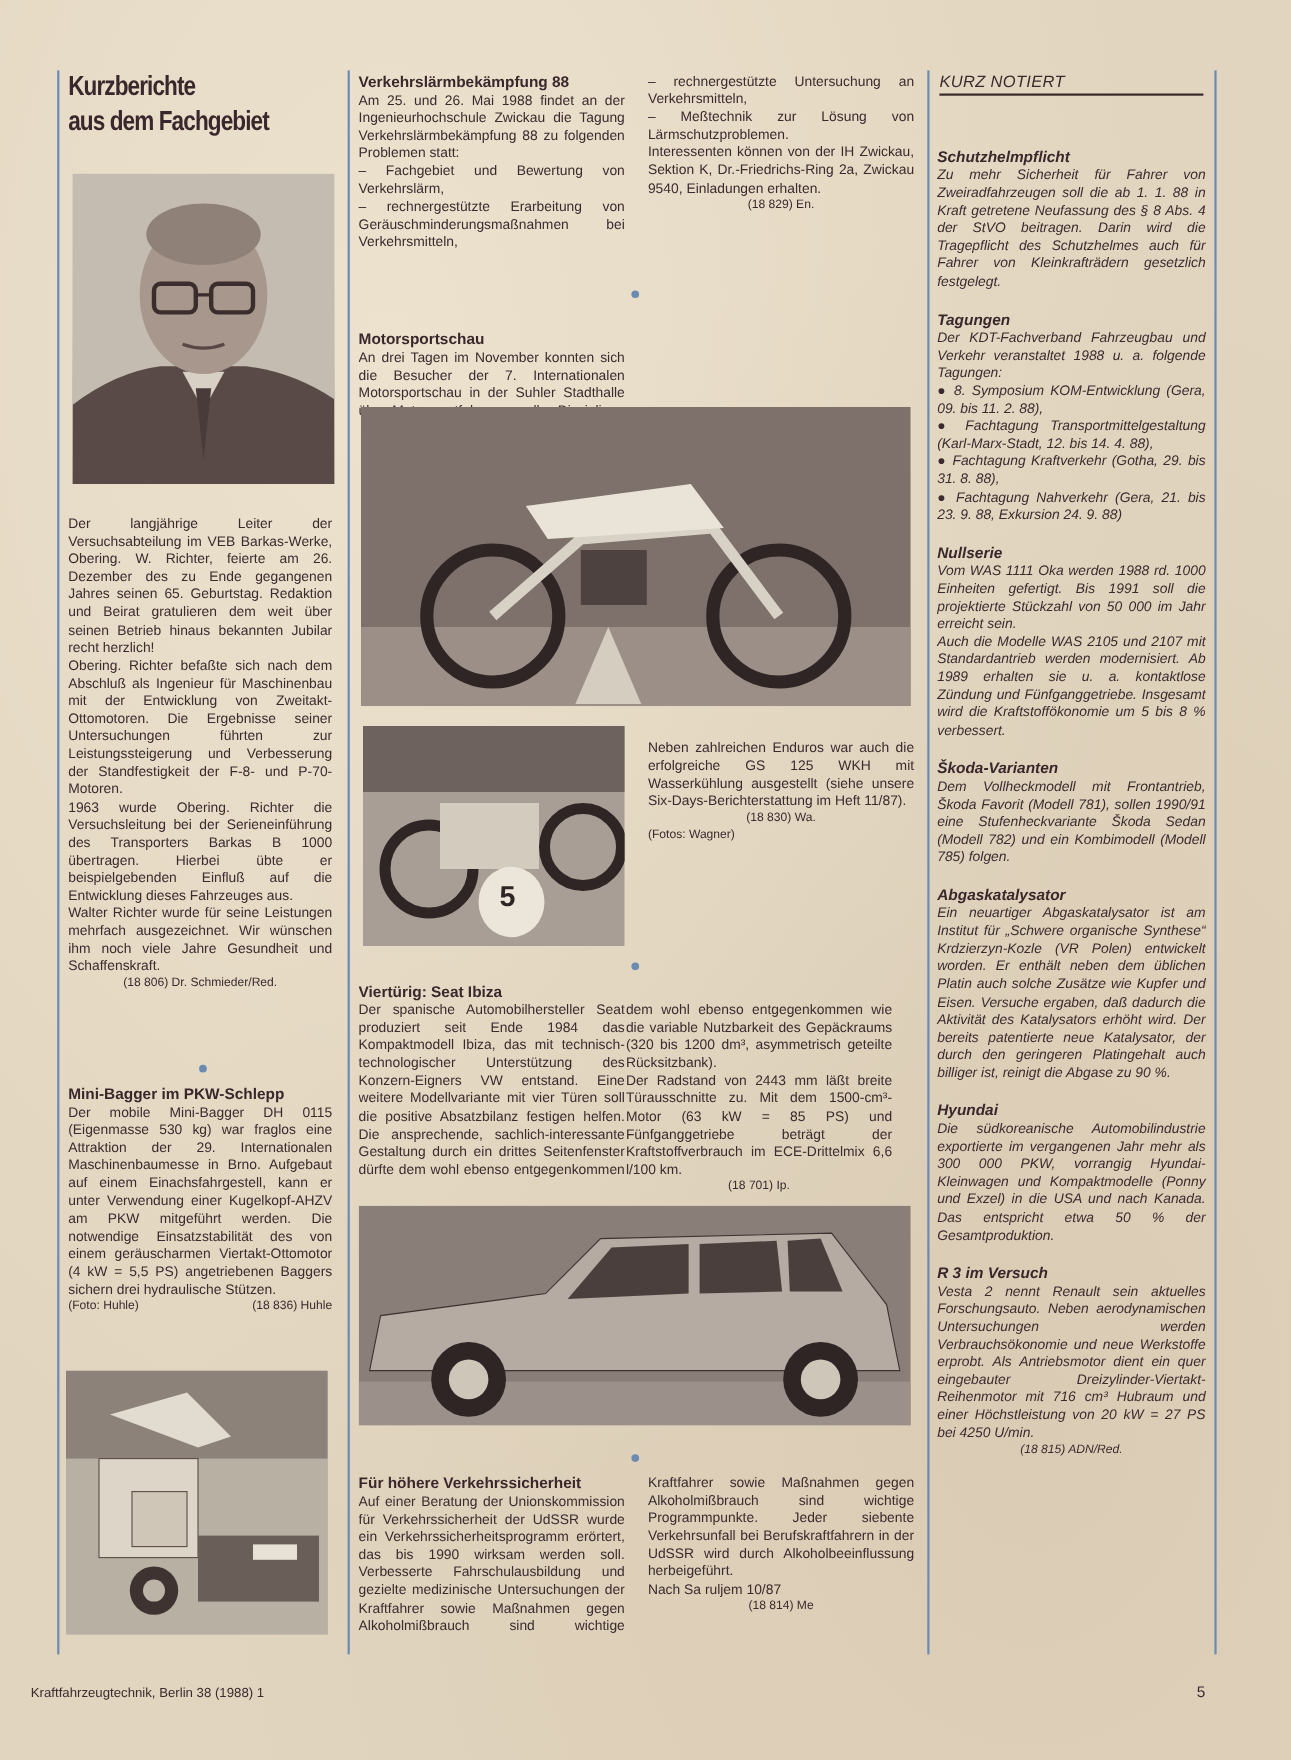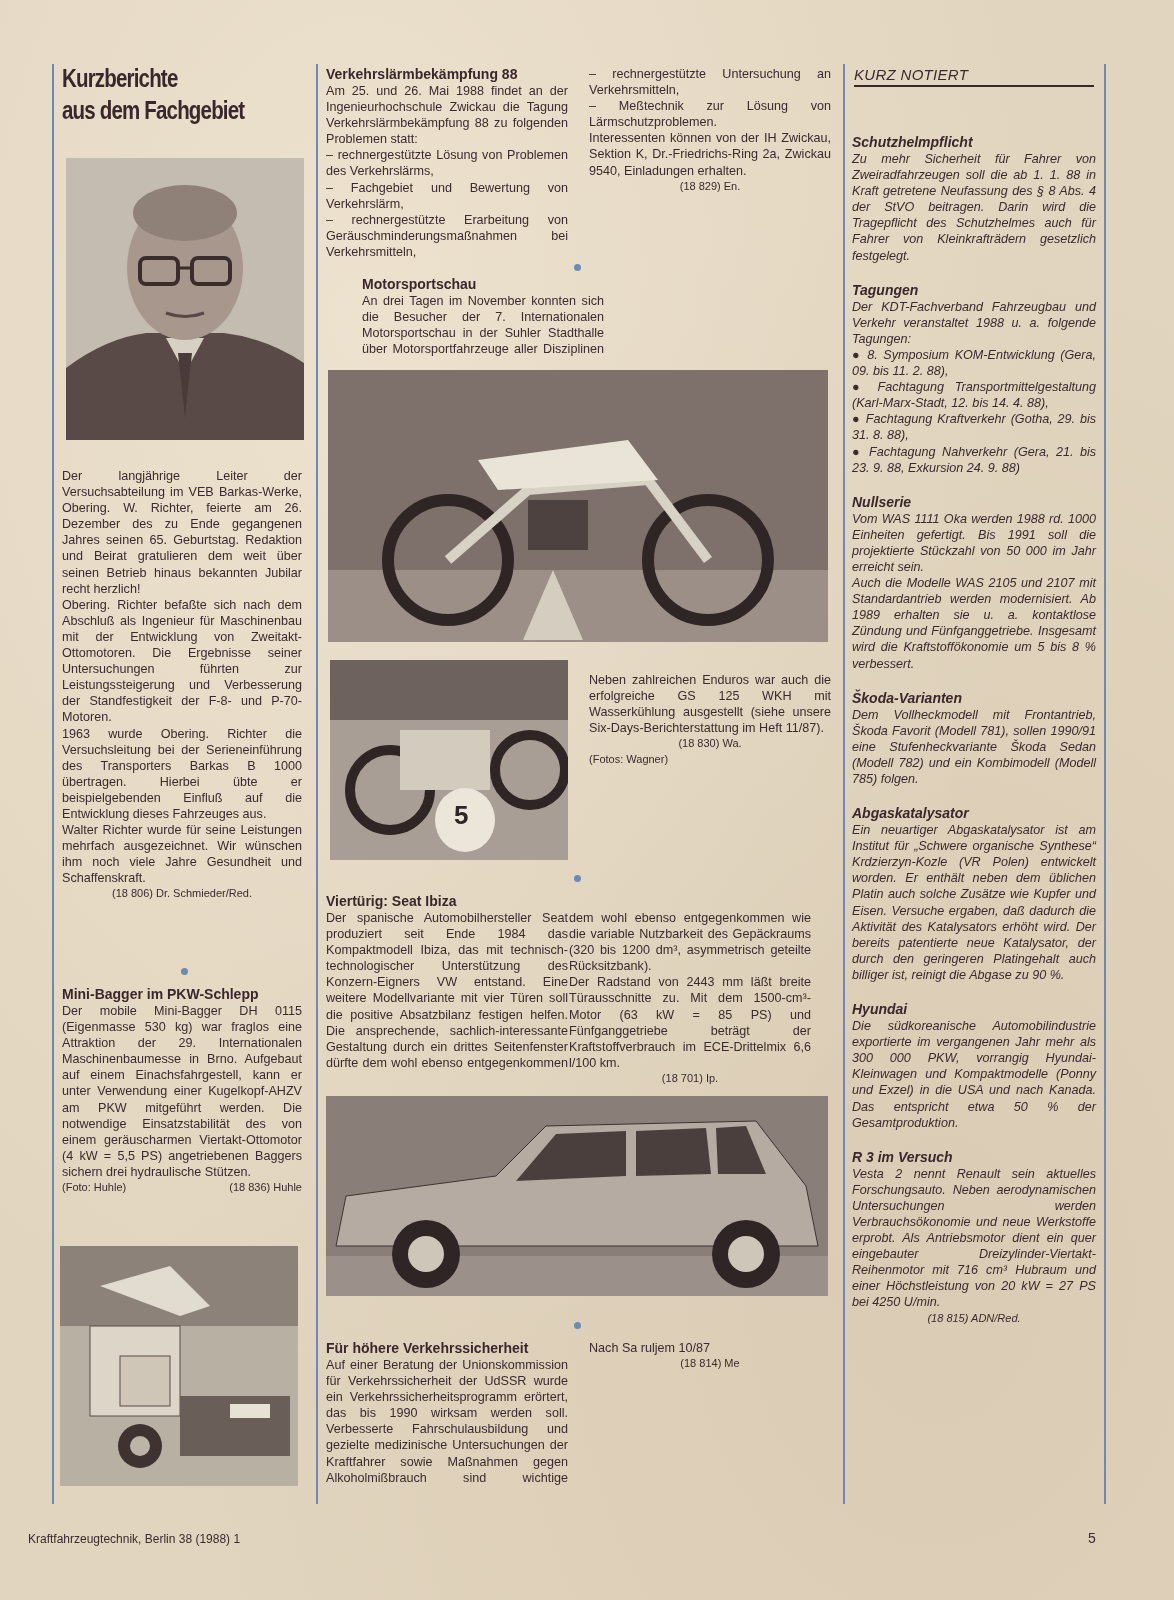--- a/index.html
+++ b/index.html
@@ -84,33 +84,32 @@
       <circle cx="80" cy="200" r="22" fill="#3f3332"></circle>
       <circle cx="80" cy="200" r="10" fill="#bdb4a8"></circle>
       <rect x="120" y="150" width="110" height="60" fill="#6a5e58"></rect>
       <rect x="170" y="158" width="40" height="14" fill="#e8e2d6"></rect>
     </svg>
   </div>
 
   <div class="col body" style="left:326px;top:66px;width:242px;">
     <h2>Verkehrslärmbekämpfung 88</h2>
     <p>Am 25. und 26. Mai 1988 findet an der Ingenieurhochschule Zwickau die Tagung Verkehrslärmbekämpfung 88 zu folgenden Problemen statt:</p>
-    <p>– rechnergestützte Lösung von Problemen des Verkehrslärms,</p>
     <p>– Fachgebiet und Bewertung von Verkehrslärm,</p>
     <p>– rechnergestützte Erarbeitung von Geräuschminderungsmaßnahmen bei Verkehrsmitteln,</p>
   </div>
   <div class="col body" style="left:589px;top:66px;width:242px;">
     <p>– rechnergestützte Untersuchung an Verkehrsmitteln,</p>
     <p>– Meßtechnik zur Lösung von Lärmschutzproblemen.</p>
     <p>Interessenten können von der IH Zwickau, Sektion K, Dr.-Friedrichs-Ring 2a, Zwickau 9540, Einladungen erhalten.</p>
     <p class="ref">(18 829)   En.</p>
   </div>
   <div class="dot" style="left:574px;top:264px;"></div>
 
-  <div class="col body" style="left:326px;top:276px;width:242px;margin-left:36px;">
+  <div class="col body" style="left:326px;top:300px;width:242px;">
     <h2>Motorsportschau</h2>
     <p style="height:64px;overflow:hidden;">An drei Tagen im November konnten sich die Besucher der 7. Internationalen Motorsportschau in der Suhler Stadthalle über Motorsportfahrzeuge aller Disziplinen des DDR-Motorsports informieren.</p>
   </div>
 
   <div class="photo" style="left:328px;top:370px;width:500px;height:272px;">
     <svg width="500" height="272" viewBox="0 0 500 272">
       <rect width="500" height="272" fill="#7e716b"></rect>
       <rect x="0" y="200" width="500" height="72" fill="#9b8f87"></rect>
       <circle cx="120" cy="190" r="60" fill="none" stroke="#2e2524" stroke-width="12"></circle>
       <circle cx="380" cy="190" r="60" fill="none" stroke="#2e2524" stroke-width="12"></circle>
@@ -164,20 +163,21 @@
       <circle cx="420" cy="158" r="18" fill="#cfc6ba"></circle>
     </svg>
   </div>
   <div class="dot" style="left:574px;top:1322px;"></div>
 
   <div class="col body" style="left:326px;top:1340px;width:242px;height:148px;overflow:hidden;">
     <h2>Für höhere Verkehrssicherheit</h2>
     <p>Auf einer Beratung der Unionskommission für Verkehrssicherheit der UdSSR wurde ein Verkehrssicherheitsprogramm erörtert, das bis 1990 wirksam werden soll. Verbesserte Fahrschulausbildung und gezielte medizinische Untersuchungen der Kraftfahrer sowie Maßnahmen gegen Alkoholmißbrauch sind wichtige Programmpunkte. Jeder siebente Verkehrsunfall bei Berufskraftfahrern in der UdSSR wird durch Alkoholbeeinflussung herbeigeführt.</p>
   </div>
   <div class="col body" style="left:589px;top:1340px;width:242px;">
+    <p>Kraftfahrer sowie Maßnahmen gegen Alkoholmißbrauch sind wichtige Programmpunkte. Jeder siebente Verkehrsunfall bei Berufskraftfahrern in der UdSSR wird durch Alkoholbeeinflussung herbeigeführt.</p>
     <p>Nach Sa ruljem 10/87</p>
     <p class="ref">(18 814)   Me</p>
   </div>
 
   <div class="col" style="left:854px;top:66px;width:240px;">
     <div class="kn">KURZ NOTIERT</div>
   </div>
 
   <div class="col body it" style="left:852px;top:134px;width:244px;">
     <h2 class="it">Schutzhelmpflicht</h2>

